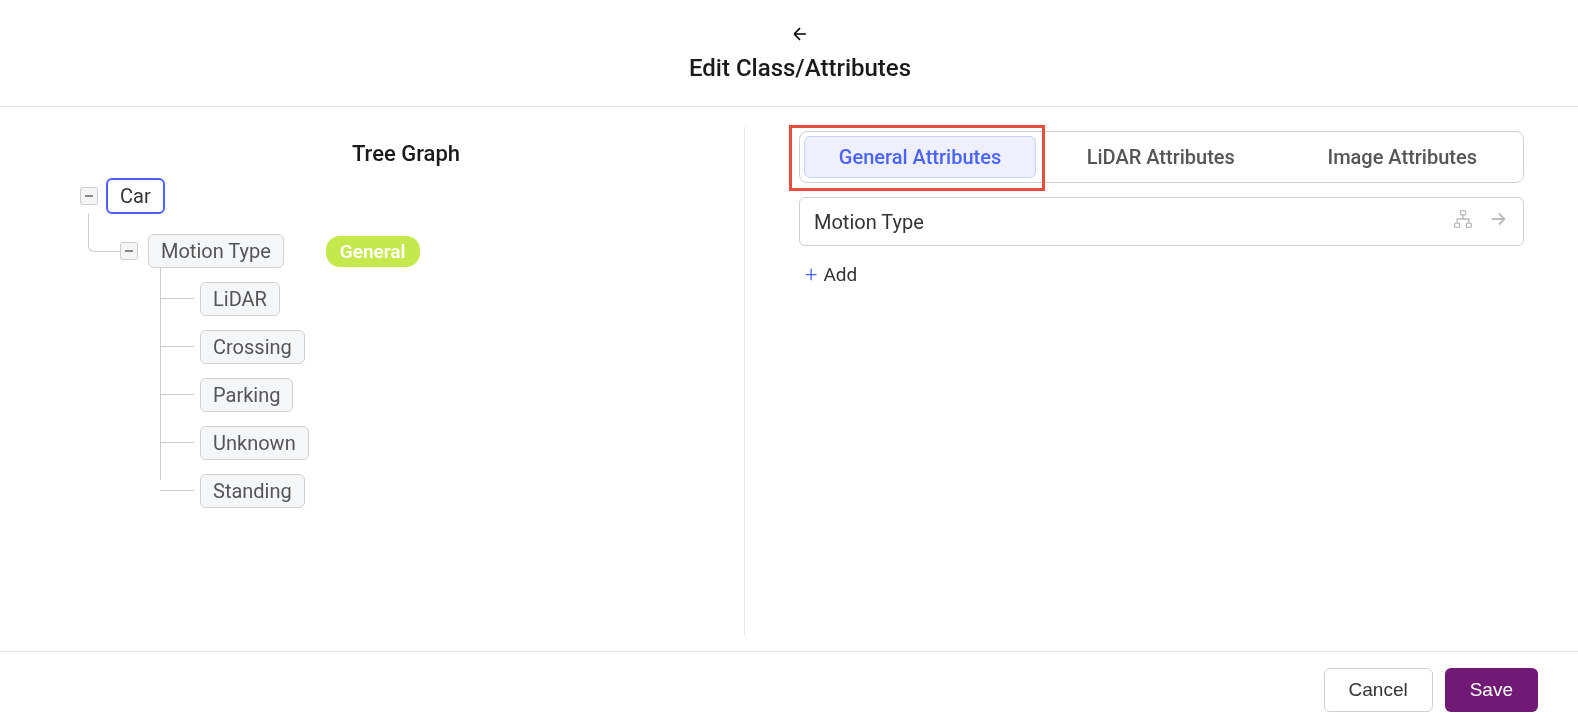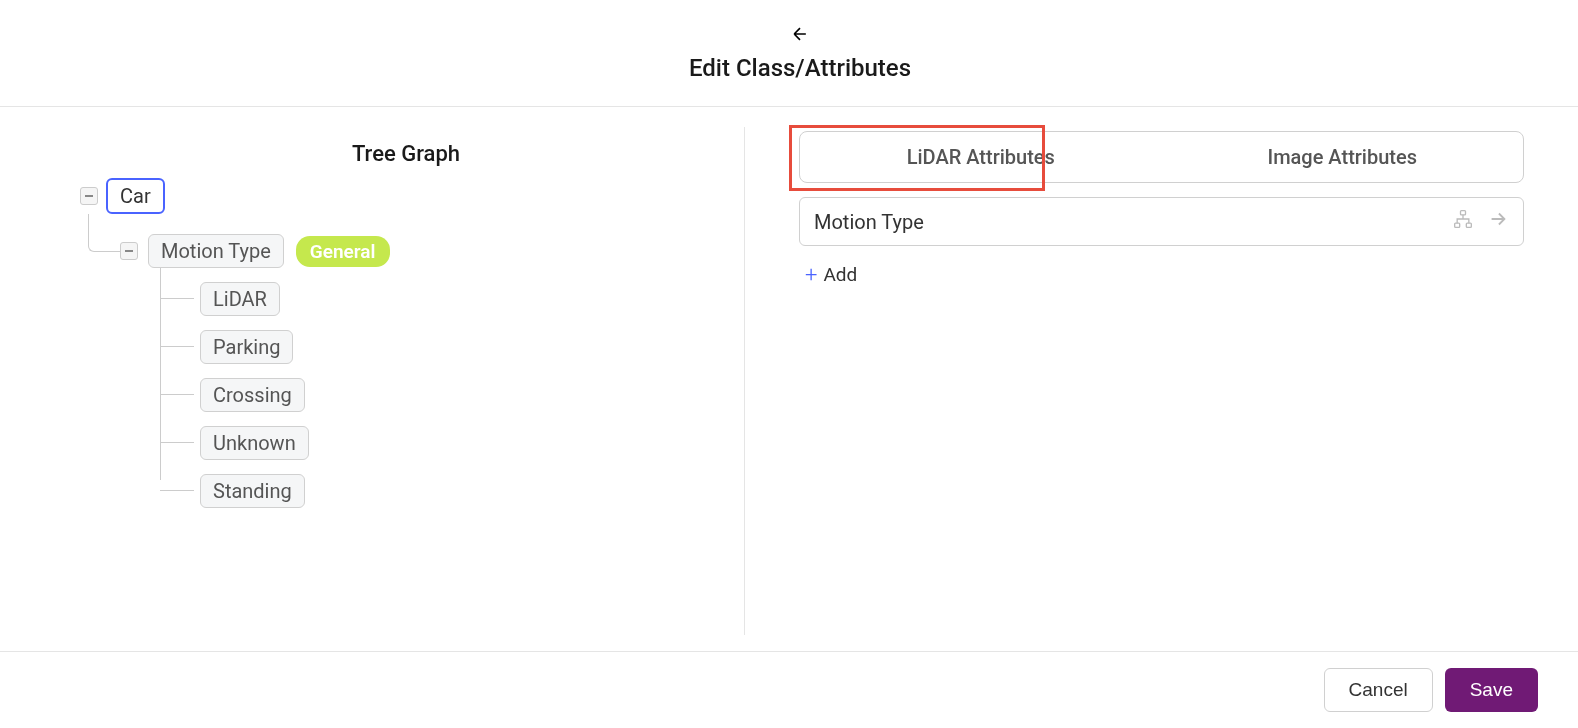--- a/index.html
+++ b/index.html
@@ -113,21 +113,21 @@
       border-bottom: 1px solid #ccc;
       border-bottom-left-radius: 6px;
     }
     .badge-general {
       background: #c5e84d;
       color: #fff;
       font-weight: 600;
       border-radius: 14px;
       padding: 4px 14px;
       font-size: 19px;
-      margin-left: 2px;
+      margin-left: 32px;
     }
     .tree-level-2 {
       margin-left: 72px;
       position: relative;
     }
     .tree-level-2-item {
       display: flex;
       align-items: center;
       margin-top: 14px;
       position: relative;
@@ -296,42 +296,43 @@
               <div class="toggle-box-inner"></div>
             </div>
           <div class="node-chip">Motion Type</div>
           <div class="badge-general">General</div>
         </div>
         <div class="tree-level-2">
           <div class="tree-level-2-item">
             <div class="node-chip">LiDAR</div>
           </div>
           <div class="tree-level-2-item">
+            <div class="node-chip">Crossing</div>
+          </div>
+          <div class="tree-level-2-item">
             <div class="node-chip">Parking</div>
-          </div>
-          <div class="tree-level-2-item">
-            <div class="node-chip">Crossing</div>
           </div>
           <div class="tree-level-2-item">
             <div class="node-chip">Unknown</div>
           </div>
           <div class="tree-level-2-item">
             <div class="node-chip">Standing</div>
           </div>
         </div>
       </div>
     </div>
   </div>
 
   <div class="divider-vert"></div>
 
   <div class="right-panel">
     <div class="tabs-wrap">
       <div class="red-highlight"></div>
       <div class="tabs">
+        <div class="tab active">General Attributes</div>
         <div class="tab">LiDAR Attributes</div>
         <div class="tab">Image Attributes</div>
       </div>
     </div>
     <div class="attr-row">
       <span>Motion Type</span>
       <span class="attr-row-icons">
         <span>
           <svg width="20" height="20" viewBox="0 0 24 24" fill="none" stroke="#bbb" stroke-width="1.6">
             <rect x="9" y="2" width="6" height="5" rx="1"></rect>

